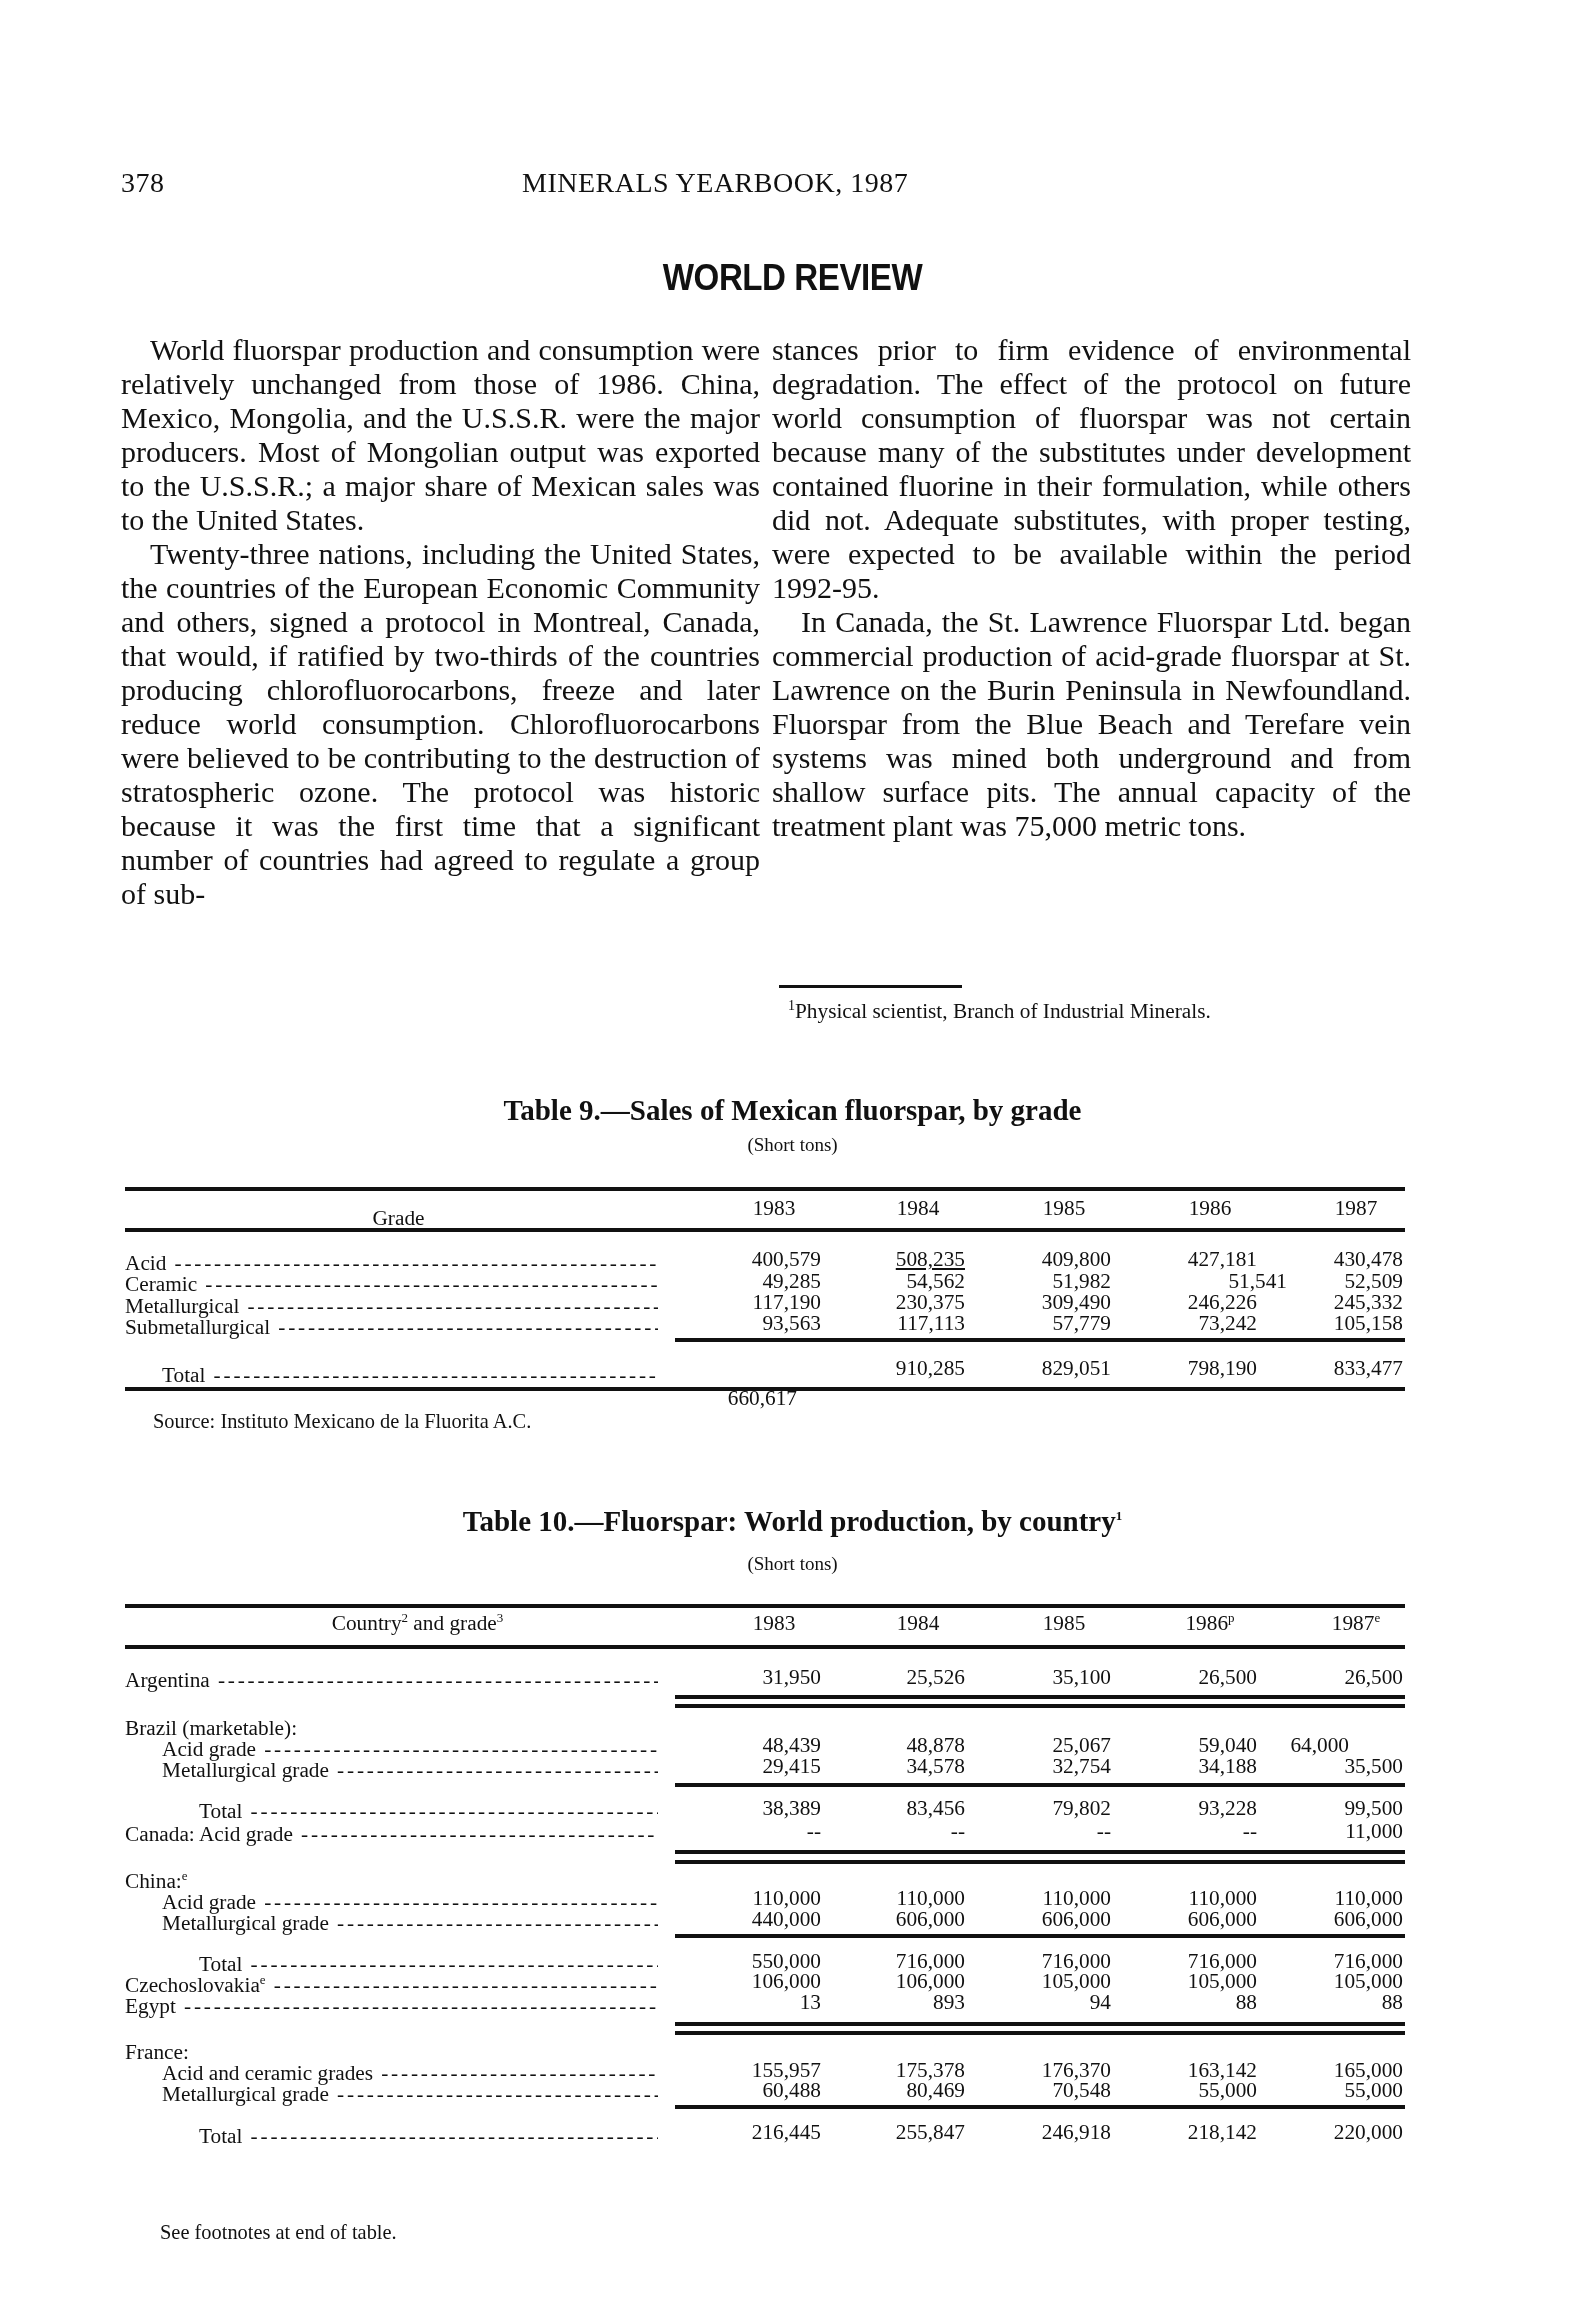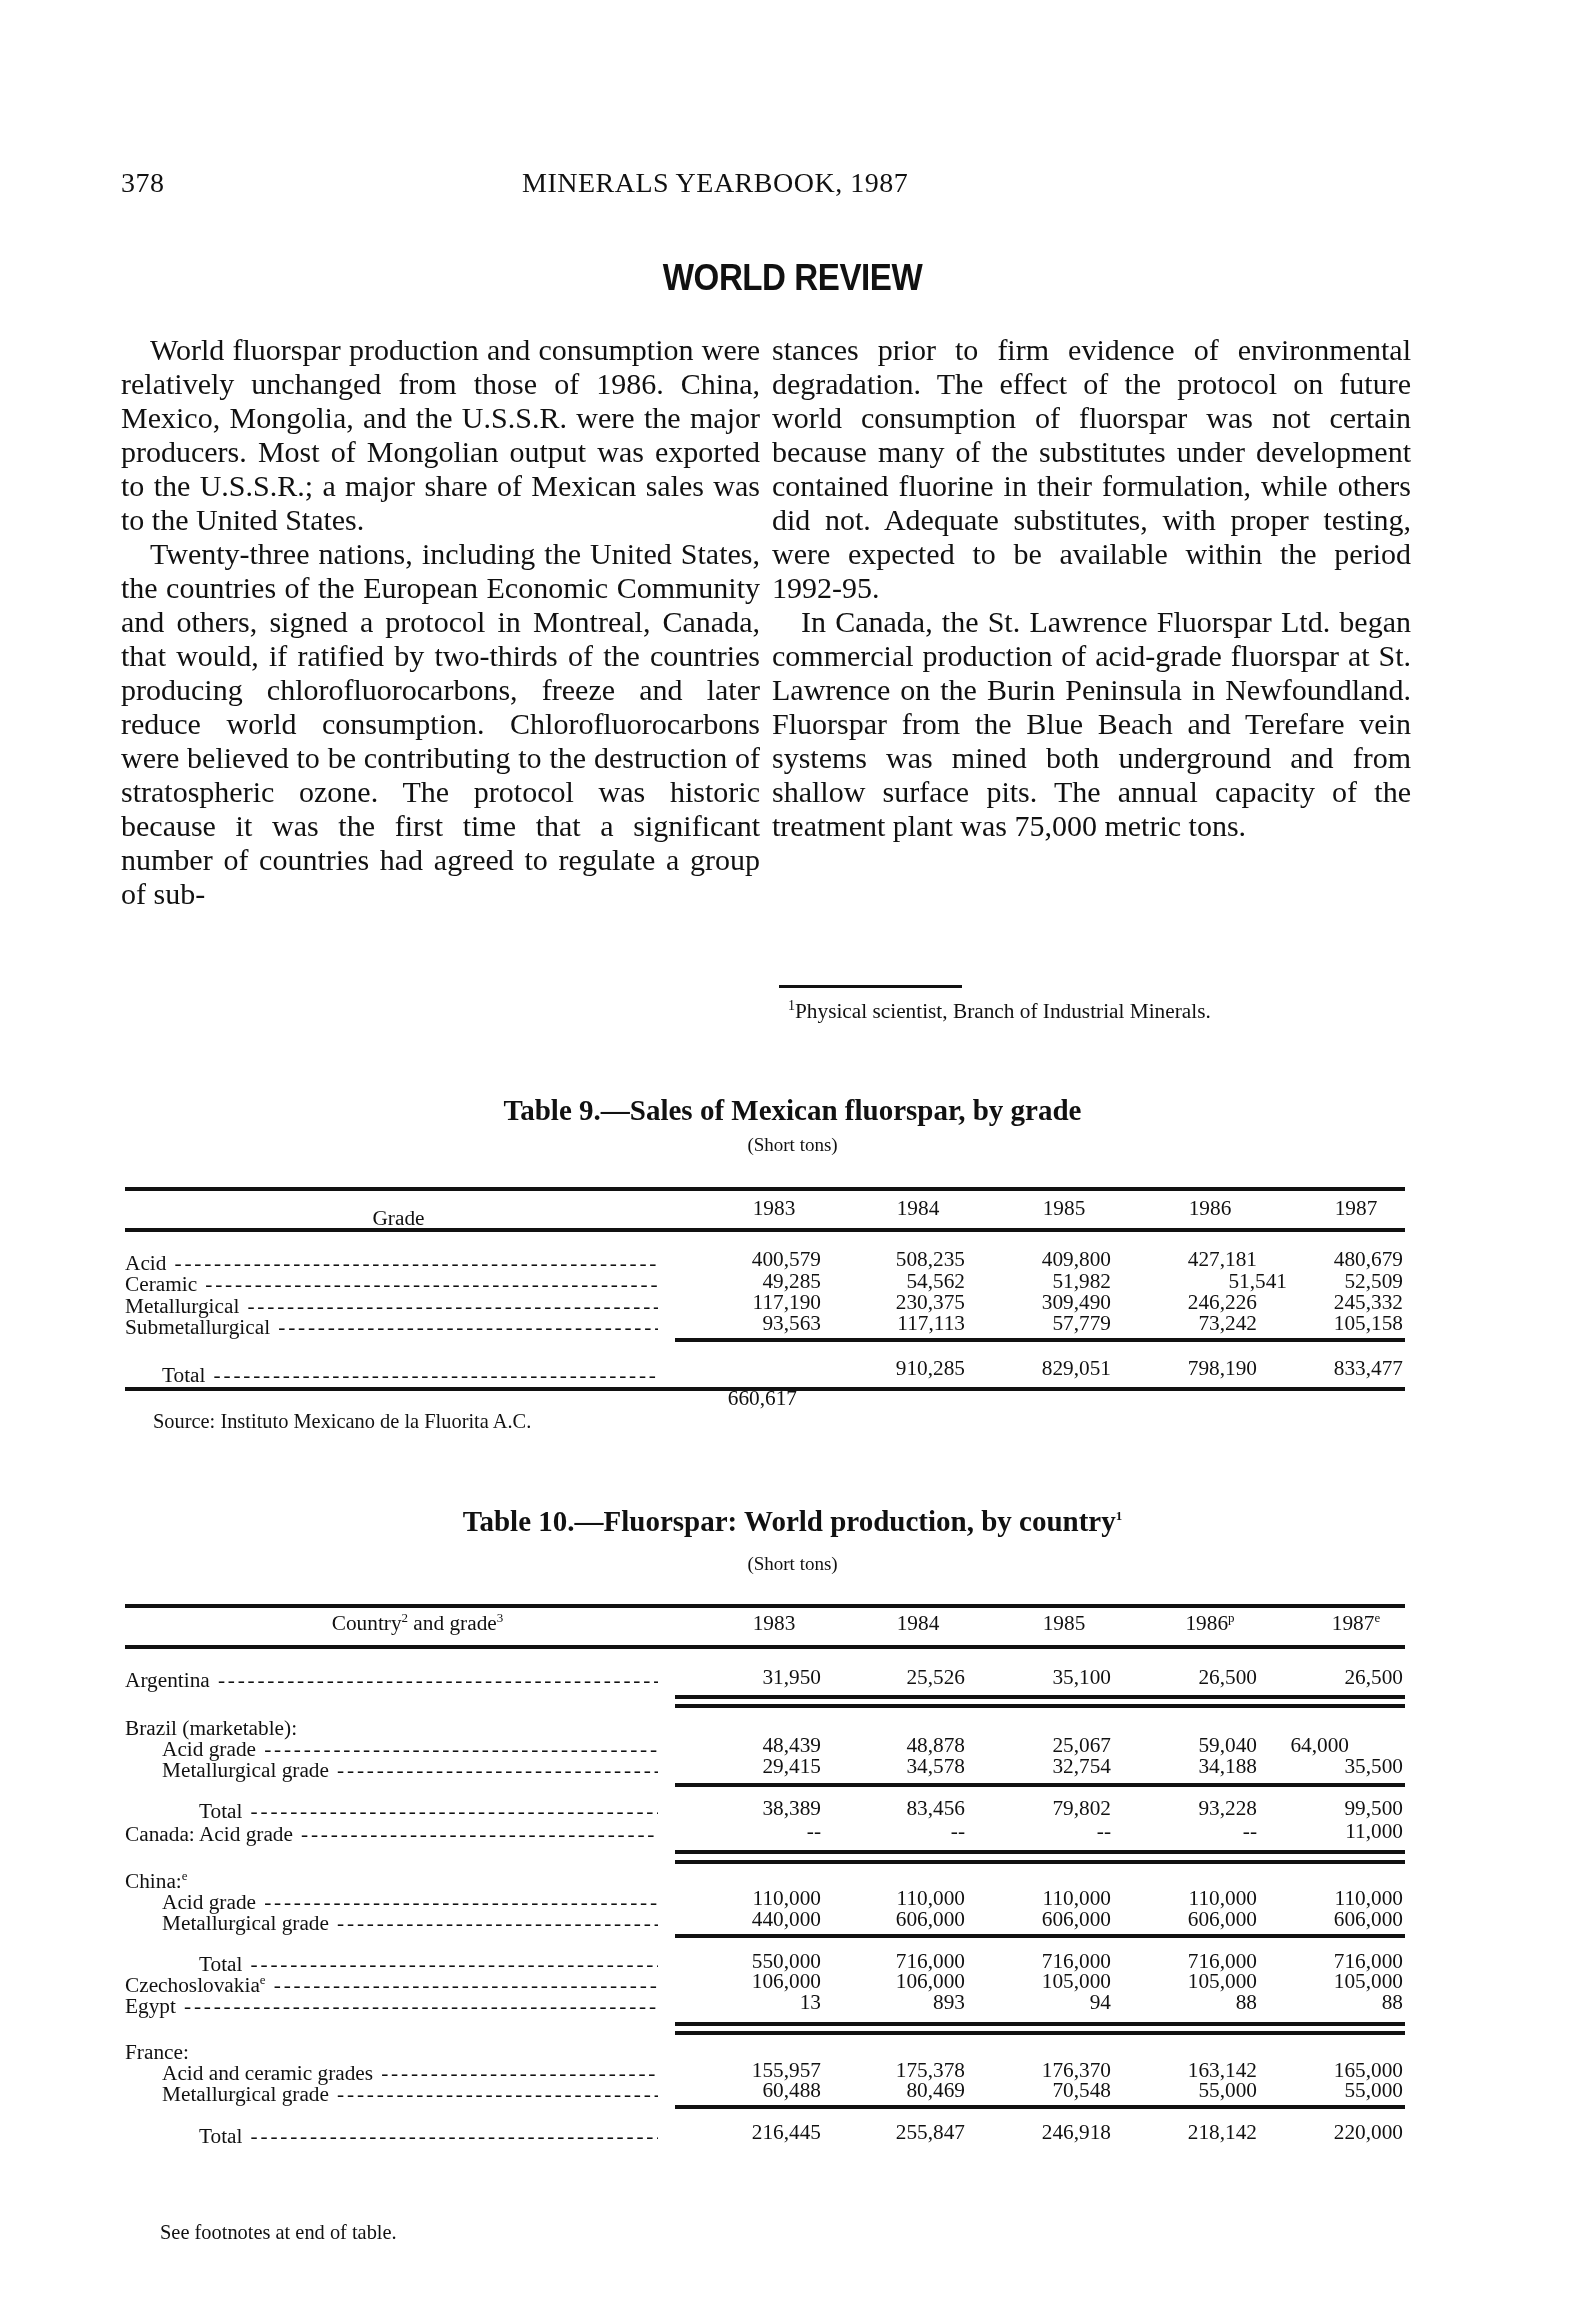--- a/index.html
+++ b/index.html
@@ -56,24 +56,24 @@
     <div class="abs rule" style="top: 1187px; left: 125px; width: 1280px;"></div>
     <div class="hdr" style="top: 1206px; left: 352px; width: 93px;">Grade</div>
     <div class="hdr" style="top: 1196px; left: 723px;">1983</div>
     <div class="hdr" style="top: 1196px; left: 867px;">1984</div>
     <div class="hdr" style="top: 1196px; left: 1013px;">1985</div>
     <div class="hdr" style="top: 1196px; left: 1159px;">1986</div>
     <div class="hdr" style="top: 1196px; left: 1305px;">1987</div>
     <div class="abs rule" style="top: 1228px; left: 125px; width: 1280px;"></div>
     <div class="stub" style="top: 1251px; left: 125px; width: 533px;"><span>Acid</span><span class="dots"> --------------------------------------------------------------------------------</span></div>
     <div class="num" style="top: 1247px; left: 700px;">400,579</div>
-    <div class="num" style="top: 1247px; left: 844px;">508,235</div>
+    <div class="num" style="top: 1247px; left: 844px; text-decoration: underline;">508,235</div>
     <div class="num" style="top: 1247px; left: 990px;">409,800</div>
     <div class="num" style="top: 1247px; left: 1136px;">427,181</div>
-    <div class="num" style="top: 1247px; left: 1282px;">480,679</div>
+    <div class="num" style="top: 1247px; left: 1282px;">430,478</div>
     <div class="stub" style="top: 1272px; left: 125px; width: 533px;"><span>Ceramic</span><span class="dots"> --------------------------------------------------------------------------------</span></div>
     <div class="num" style="top: 1269px; left: 700px;">49,285</div>
     <div class="num" style="top: 1269px; left: 844px;">54,562</div>
     <div class="num" style="top: 1269px; left: 990px;">51,982</div>
     <div class="num" style="top: 1269px; left: 1166px;">51,541</div>
     <div class="num" style="top: 1269px; left: 1282px;">52,509</div>
     <div class="stub" style="top: 1294px; left: 125px; width: 533px;"><span>Metallurgical</span><span class="dots"> --------------------------------------------------------------------------------</span></div>
     <div class="num" style="top: 1290px; left: 700px;">117,190</div>
     <div class="num" style="top: 1290px; left: 844px;">230,375</div>
     <div class="num" style="top: 1290px; left: 990px;">309,490</div>

